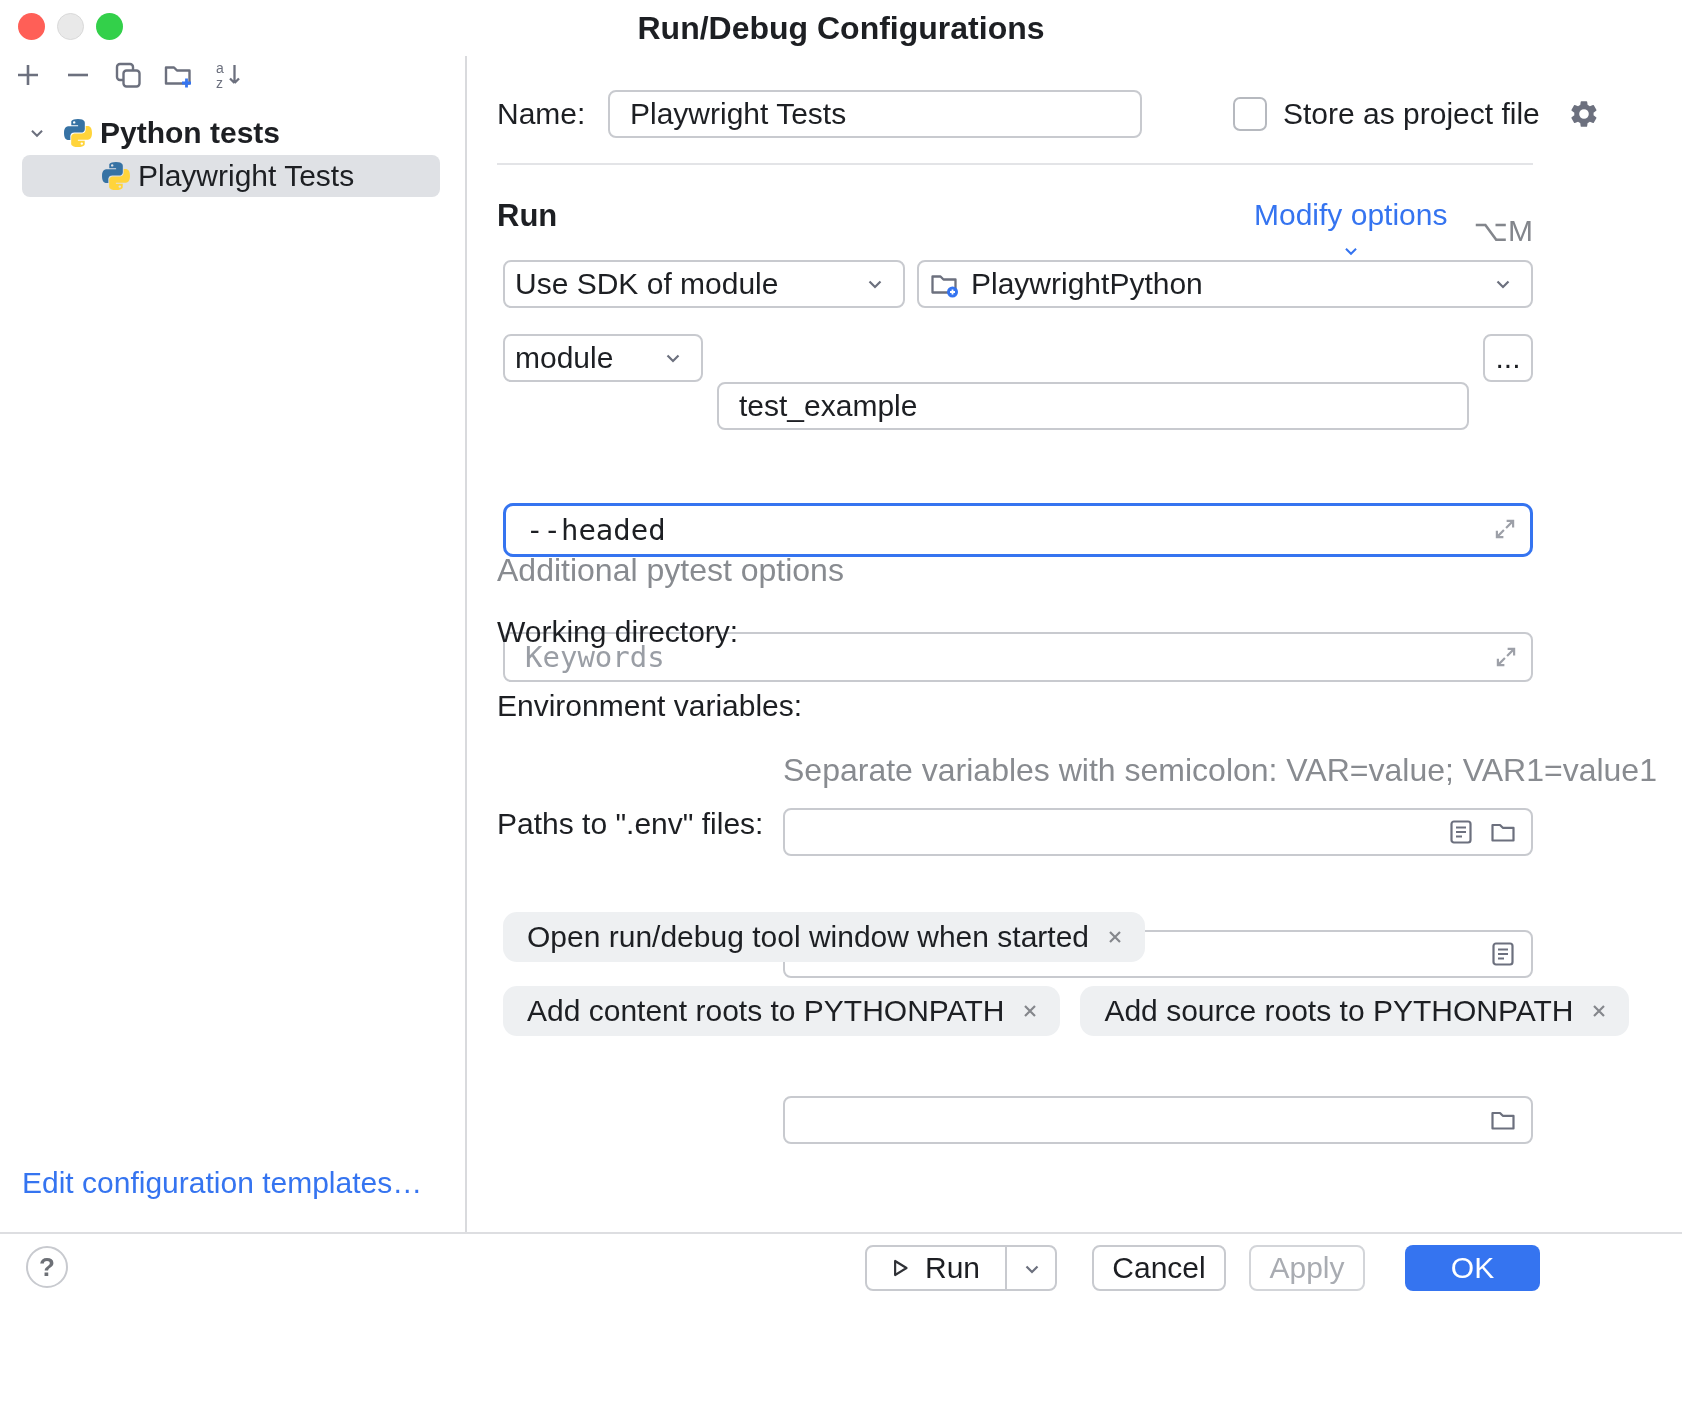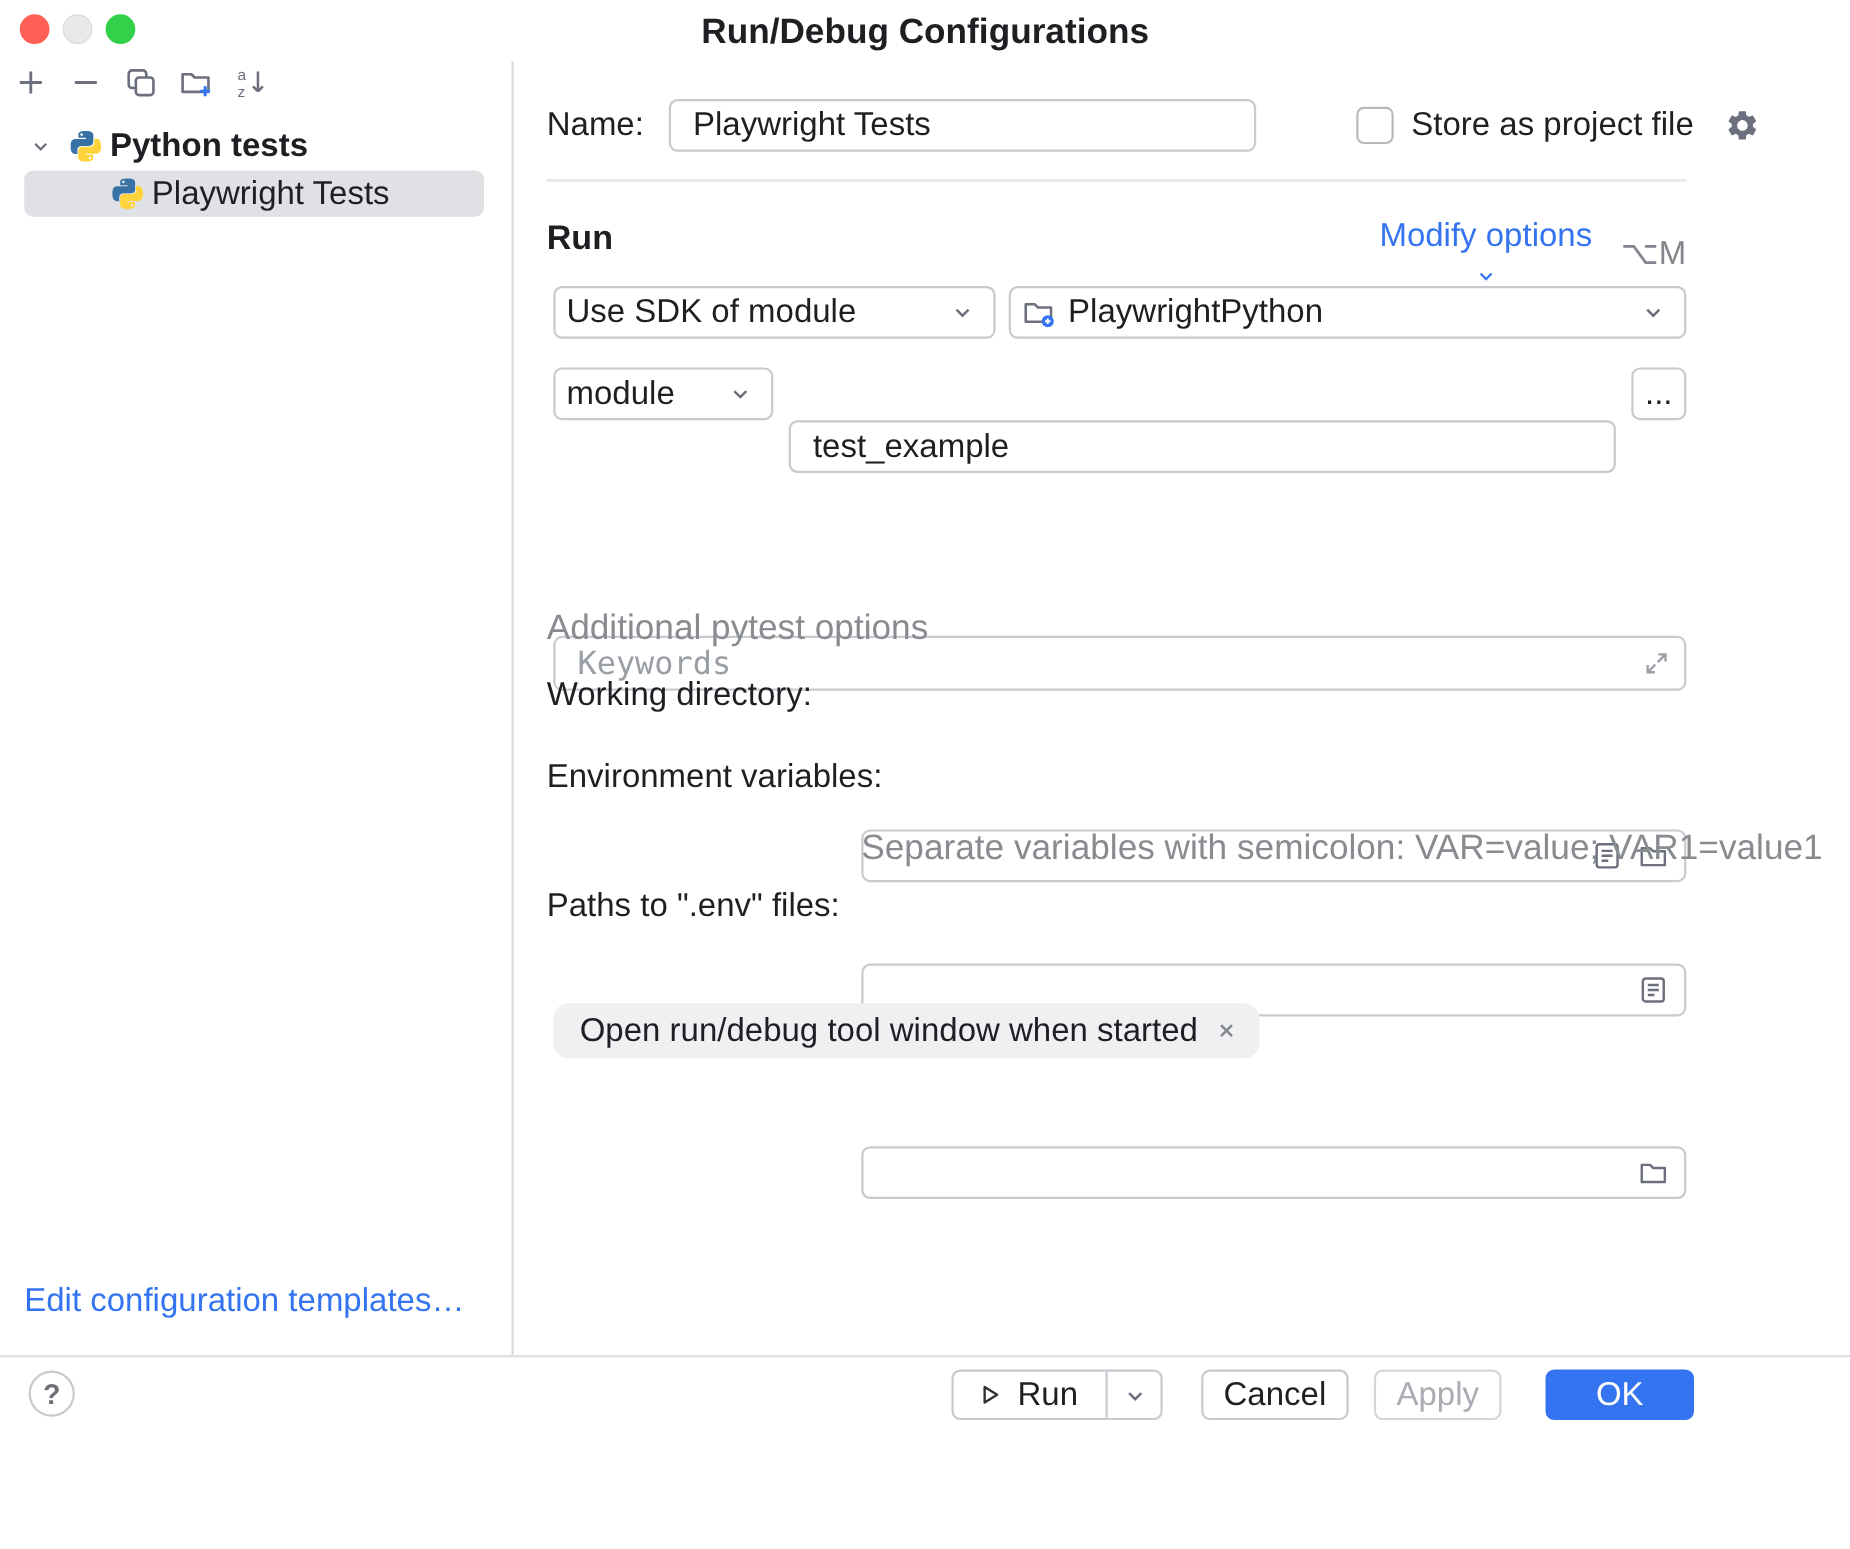--- a/index.html
+++ b/index.html
@@ -244,20 +244,28 @@
       <svg width="24" height="24" viewBox="0 0 24 24">
           <path d="M6.5 9.5l5.5 5.5 5.5-5.5" stroke="#6c707e" stroke-width="2.2" fill="none"></path>
         </svg>
     </span>
   </div>
   <div class="abs field input-wrap" style="left:250px; top:278px; width:752px;">
     <input class="txt-input" type="text" value="test_example" style="">
   </div>
   <button class="abs browse-btn" style="left:1016px; top:278px;">...</button>
 
+  <div class="abs args-box" style="left:36px; top:351px; width:1030px; height:54px;">
+    <input class="txt-input mono" type="text" value="--headed" style="">
+    <span class="expand-ic">
+      <svg width="26" height="26" viewBox="0 0 24 24">
+          <path d="M13.5 4.5H19.5V10.5M19.5 4.5L13 11M10.5 19.5H4.5V13.5M4.5 19.5L11 13" stroke="#9da0a8" stroke-width="2" fill="none"></path>
+        </svg>
+    </span>
+  </div>
 
   <div class="abs kw-box" style="left:36px; top:426px; width:1030px; height:50px;">
     <input class="txt-input mono" type="text" placeholder="Keywords" style="">
     <span class="expand-ic">
       <svg width="26" height="26" viewBox="0 0 24 24">
           <path d="M13.5 4.5H19.5V10.5M19.5 4.5L13 11M10.5 19.5H4.5V13.5M4.5 19.5L11 13" stroke="#9da0a8" stroke-width="2" fill="none"></path>
         </svg>
     </span>
   </div>
 
@@ -312,20 +320,38 @@
     <span class="chip">
       <span>Open run/debug tool window when started</span>
       <span>
         <svg width="20" height="20" viewBox="0 0 20 20">
             <path d="M5 5l10 10M15 5L5 15" stroke="#84878c" stroke-width="2.2" fill="none"></path>
           </svg>
       </span>
     </span>
   </div>
 
+  <div class="chip-row" style="left:36px; top:930px;">
+    <span class="chip">
+      <span>Add content roots to PYTHONPATH</span>
+      <span>
+        <svg width="20" height="20" viewBox="0 0 20 20">
+            <path d="M5 5l10 10M15 5L5 15" stroke="#84878c" stroke-width="2.2" fill="none"></path>
+          </svg>
+      </span>
+    </span>
+    <span class="chip">
+      <span>Add source roots to PYTHONPATH</span>
+      <span>
+        <svg width="20" height="20" viewBox="0 0 20 20">
+            <path d="M5 5l10 10M15 5L5 15" stroke="#84878c" stroke-width="2.2" fill="none"></path>
+          </svg>
+      </span>
+    </span>
+  </div>
 
 </main>
 
 <div class="footer-divider"></div>
 
 <button class="help-btn">?</button>
 
 <button class="btn run-btn" style="left:865px; width:192px;">
   <span>
     <svg width="26" height="26" viewBox="0 0 24 24">

